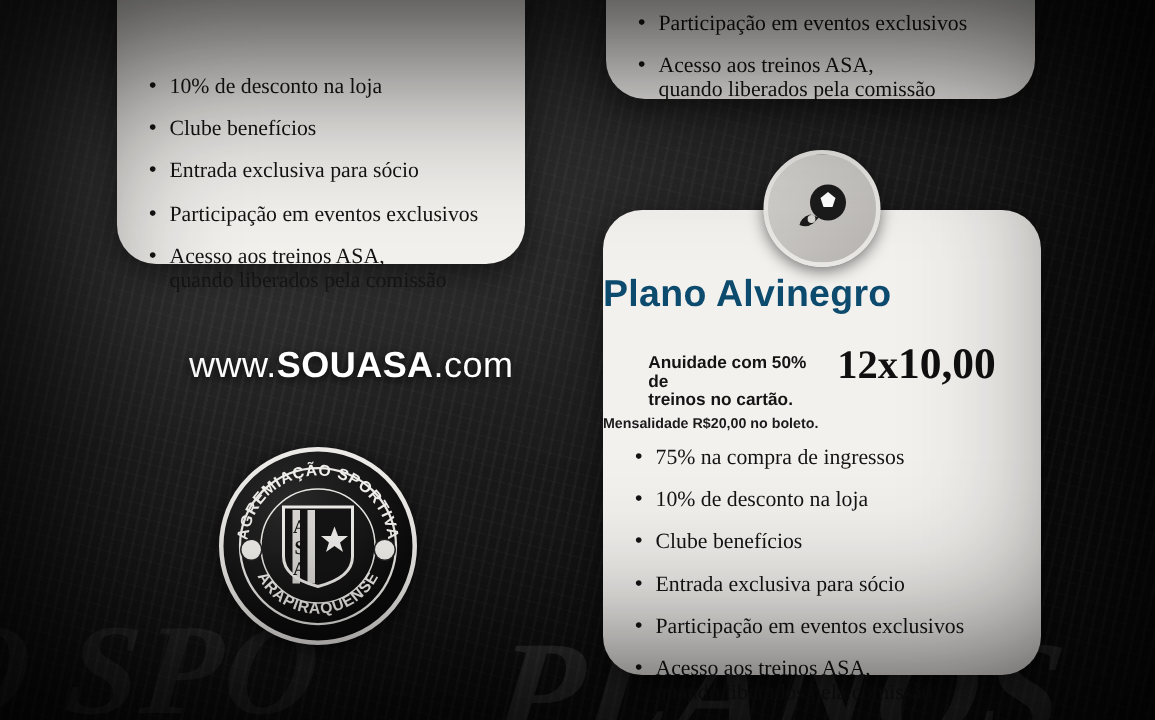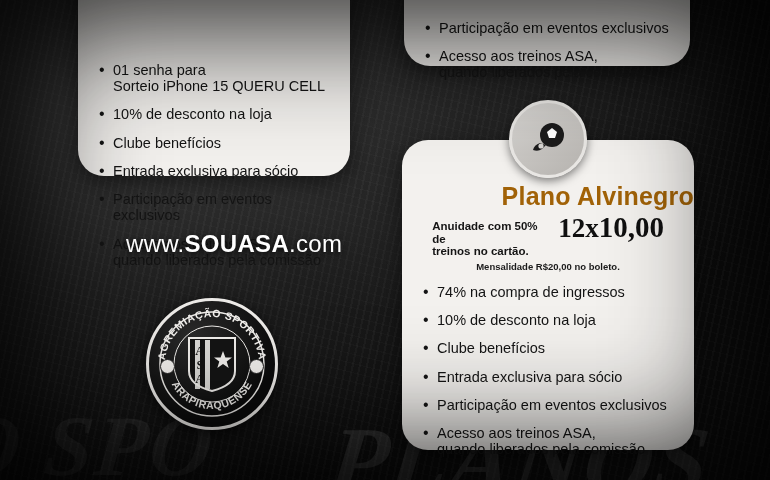--- a/index.html
+++ b/index.html
@@ -63,65 +63,64 @@
   #card-left{left:78px; top:-120px; width:272px; height:296px; border-radius:26px;}
   #card-mid{left:404px; top:-150px; width:286px; height:216px; border-radius:26px;}
   #card-right{left:402px; top:140px; width:292px; height:310px; border-radius:26px;}
 
   .benefit-list{
     list-style:none;margin:0;padding:0;
   }
   .benefit-list li{
     position:relative;
     padding-left:15px;
-    margin:12px 0 12px 0;
+    margin:0 0 12px 0;
     font-size:14.5px;
     line-height:1.12;
     color:#141414;
-    font-family:Liberation Sans, sans-serif;
+    font-family:Liberation Serif, serif;
   }
   .benefit-list li:before{
     content:"•";
     position:absolute;left:1px;top:-1px;
     font-size:16px;color:#141414;
   }
   .benefit-list li span.l2{display:block;}
 
   
   .badge-circle{
     position:absolute;left:50%;top:-40px;transform:translateX(-50%);
     width:72px;height:72px;border-radius:50%;
     background:linear-gradient(145deg,#d9d7d4,#b6b3af);
     border:3px solid #e9e7e4;
     box-shadow:0 3px 10px rgba(0,0,0,.5);
     display:flex;align-items:center;justify-content:center;
   }
   .plan-title{
-    text-align:right;
+    text-align:left;
     font-size:25px;font-weight:700;
-    color:#a16207;
-    margin:42px 0 2px 0;
+    color:#0c4a6e;
+    margin:42px 0 18px 0;
     letter-spacing:.2px;
   }
   .price-row{
     display:flex;align-items:flex-start;justify-content:center;
     gap:8px;margin-top:2px;
   }
   .anuidade{
     font-size:11.5px;font-weight:700;line-height:1.1;
     color:#141414;max-width:118px;text-align:left;padding-top:7px;
   }
   .price{
     font-size:27px;font-weight:700;color:#101010;line-height:1;
     white-space:nowrap;
     font-family:Liberation Serif, serif;
   }
   .price .big{font-size:29px;}
   .mensal{
-    text-align:center;
     font-size:9.5px;font-weight:700;color:#1b1b1b;
     margin-top:3px;margin-bottom:9px;
   }
 
   
   .site-url{
     position:absolute;left:126px;top:230px;
     color:#fff;font-size:24px;letter-spacing:.3px;
     text-shadow:0 2px 6px rgba(0,0,0,.8);
     text-align:right;
@@ -153,24 +152,20 @@
 </head>
 <body>
 
 <div class="bg"></div>
 <div class="ghost-sport">O SPO</div>
 <div class="ghost-planos">PLANOS</div>
 
 <div class="card" id="card-left">
   <div class="inner" style="padding-top:170px;">
     <ul class="benefit-list">
-      <li>
-        <span>01 senha para</span>
-        <span class="l2">Sorteio iPhone 15 QUERU CELL</span>
-      </li>
       <li>
         <span>10% de desconto na loja</span>
       </li>
       <li>
         <span>Clube benefícios</span>
       </li>
       <li>
         <span>Entrada exclusiva para sócio</span>
       </li>
       <li>
@@ -219,21 +214,21 @@
     <div class="price">
       <span>12x</span><span class="big">10,00</span>
     </div>
   </div>
 
   <div class="mensal">Mensalidade R$20,00 no boleto.</div>
 
   <div class="inner" style="padding-top:0;">
     <ul class="benefit-list">
       <li>
-        <span>74% na compra de ingressos</span>
+        <span>75% na compra de ingressos</span>
       </li>
       <li>
         <span>10% de desconto na loja</span>
       </li>
       <li>
         <span>Clube benefícios</span>
       </li>
       <li>
         <span>Entrada exclusiva para sócio</span>
       </li>

